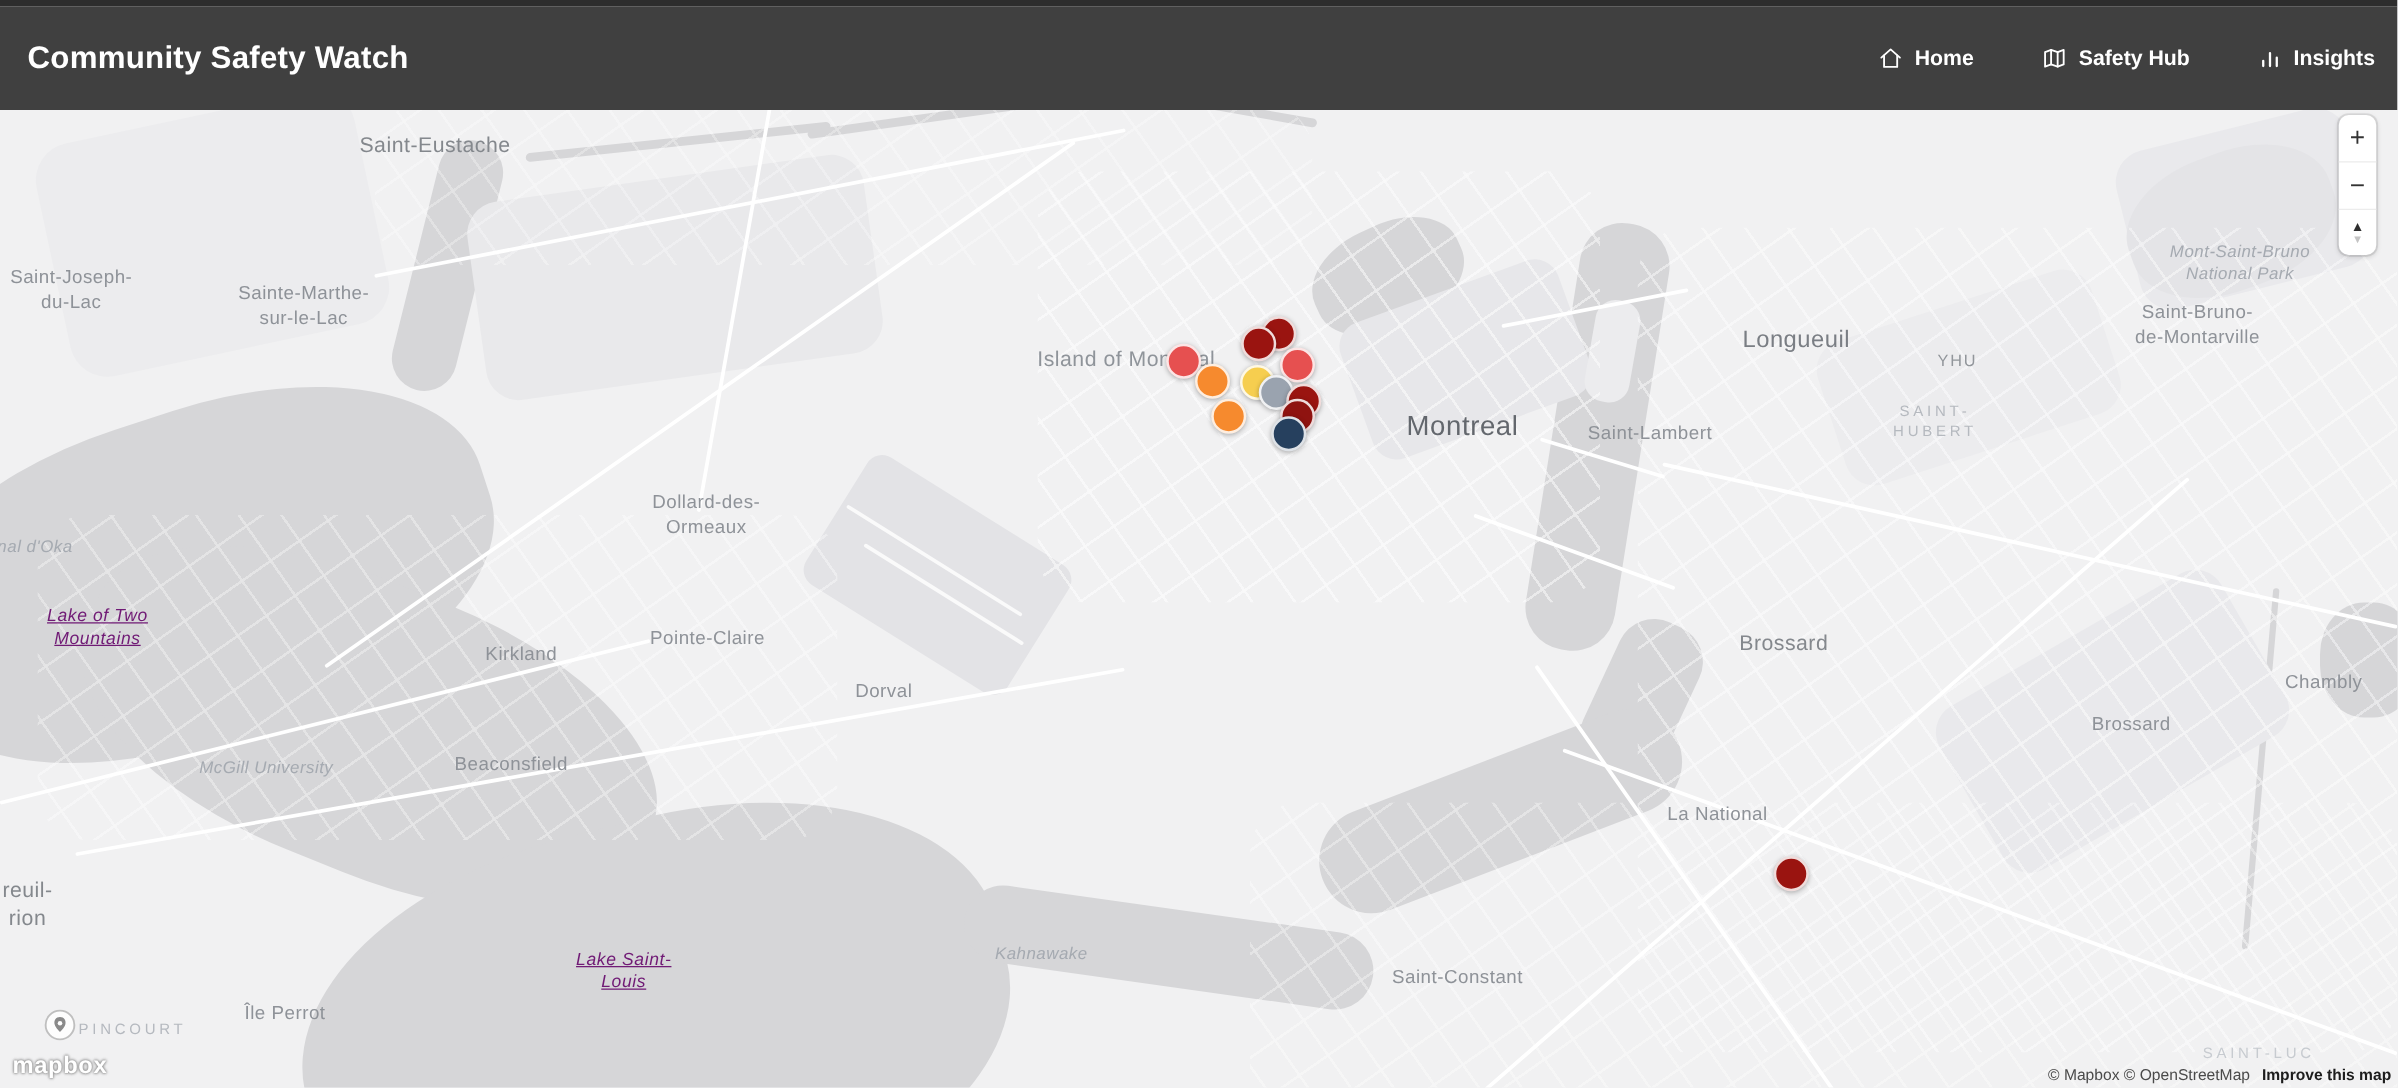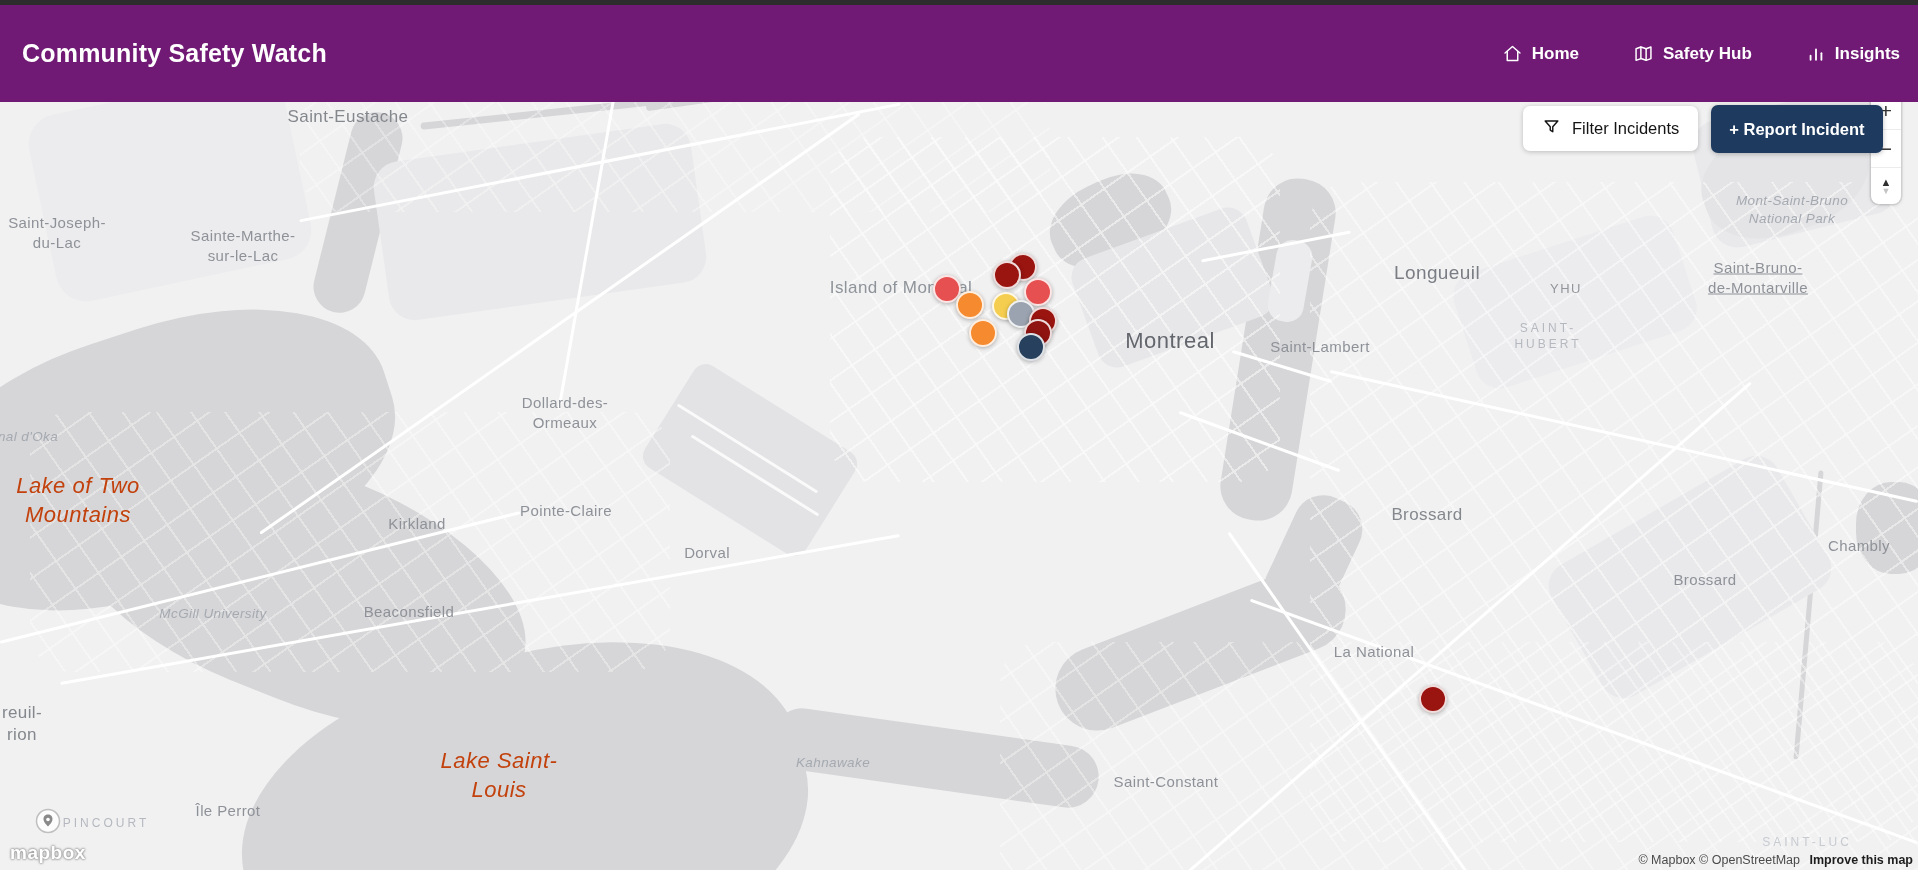--- a/index.html
+++ b/index.html
@@ -1,20 +1,20 @@
 <!DOCTYPE html>
 <html><head>
 <meta charset="utf-8">
 <style>
   html,body{margin:0;padding:0;width:1918px;height:870px;overflow:hidden;
     font-family:"Liberation Sans", sans-serif;background:#f2f2f3;}
 
   
   .topstrip{height:5px;background:#2d2d2d;}
-  header{height:97px;background:#701a75;display:flex;align-items:center;
+  header{height:83px;background:#404040;display:flex;align-items:center;
     justify-content:space-between;padding:0 18px 0 22px;box-sizing:border-box;position:relative;z-index:50;}
   .app-title{color:#fff;font-size:25px;font-weight:700;letter-spacing:.2px;margin:0;}
   nav{display:flex;align-items:center;gap:54px;}
   .nav-item{display:flex;align-items:center;gap:9px;color:#fff;font-size:17px;
     font-weight:600;cursor:pointer;text-decoration:none;}
   .nav-item svg{display:block;}
   .signout-btn{display:flex;align-items:center;gap:10px;background:#38827a;color:#fff;
     border:none;border-radius:8px;padding:12px 20px;font-size:17px;font-weight:600;
     font-family:inherit;cursor:pointer;margin-left:2px;}
 
@@ -30,21 +30,21 @@
       repeating-linear-gradient(-35deg, rgba(255,255,255,.85) 0 2px, rgba(255,255,255,0) 2px 34px);
       border-radius:40px;}
 
   
   .lbl{position:absolute;transform:translate(-50%,-50%);text-align:center;white-space:pre;
        color:#8e9298;font-size:15px;line-height:1.3;letter-spacing:.4px;z-index:3;}
   .lbl.city{font-size:17px;color:#84888d;}
   .lbl.city-lg{font-size:19px;color:#7a7e84;}
   .lbl.city-xl{font-size:22px;color:#63676d;letter-spacing:.5px;}
   .lbl.island{font-size:17px;color:#8f949a;}
-  .lbl.water-lbl{font-style:italic;font-size:22px;color:#c2410c;letter-spacing:.5px;}
+  .lbl.water-lbl{font-style:italic;font-size:14px;color:#701a75;letter-spacing:.5px;text-decoration:underline;}
   .lbl.park{font-style:italic;font-size:13.5px;color:#a5aab1;}
   .lbl.area{font-size:12px;letter-spacing:3px;color:#b5b9bf;}
   .lbl.area-faint{font-size:12px;letter-spacing:3px;color:#c7cbd0;}
   .lbl.code{font-size:13px;letter-spacing:1.5px;color:#92969b;}
 
   
   .marker{position:absolute;width:24px;height:24px;border-radius:50%;
     border:2px solid rgba(255,255,255,.85);box-shadow:0 1px 4px rgba(0,0,0,.3);
     transform:translate(-50%,-50%);z-index:6;cursor:pointer;}
 
@@ -191,21 +191,21 @@
       <div class="lbl city" style="left: 1427px; top: 433px;">Brossard</div>
       <div class="lbl " style="left: 1705px; top: 498px;">Brossard</div>
       <div class="lbl " style="left: 1859px; top: 464px;">Chambly</div>
       <div class="lbl " style="left: 1320px; top: 265px;">Saint-Lambert</div>
       <div class="lbl city-lg" style="left: 1437px; top: 191px;">Longueuil</div>
       <div class="lbl code" style="left: 1566px; top: 207px;">YHU</div>
       <div class="lbl area" style="left: 1548px; top: 255px;">SAINT-
 HUBERT</div>
       <div class="lbl park" style="left: 1792px; top: 112px; margin-top: 16px;">Mont-Saint-Bruno
 National Park</div>
-      <div class="lbl " style="left: 1758px; top: 195px; text-decoration: underline;">Saint-Bruno-
+      <div class="lbl " style="left: 1758px; top: 178px;">Saint-Bruno-
 de-Montarville</div>
       <div class="lbl city-xl" style="left: 1170px; top: 259px;">Montreal</div>
       <div class="lbl island" style="left: 901px; top: 206px;">Island of Montreal</div>
       <div class="lbl area-faint" style="left: 1807px; top: 761px;">SAINT-LUC</div>
     </div>
   <div>
       <div class="marker" style="left: 1023px; top: 185px; background: rgb(154, 20, 16);"></div>
       <div class="marker" style="left: 1007px; top: 193px; background: rgb(154, 20, 16);"></div>
       <div class="marker" style="left: 947px; top: 207px; background: rgb(230, 80, 80);"></div>
       <div class="marker" style="left: 1038px; top: 210px; background: rgb(230, 80, 80);"></div>
@@ -225,33 +225,20 @@
     </div>
     <div class="cell" style="height:38px;">
       <span class="zoomout">−</span>
     </div>
     <div class="cell">
       <span class="pitch-up">▲</span>
       <span class="pitch-down">▼</span>
     </div>
   </div>
 
-  <div class="map-btns">
-    <button class="filter-btn">
-      <span>
-        <svg width="19" height="19" viewBox="0 0 24 24" fill="none" stroke="#141414" stroke-width="1.8" stroke-linejoin="round">
-            <path d="M4 5 H20 L13.6 12.4 V18.6 L10.4 16.5 V12.4 Z"></path>
-          </svg>
-      </span>
-      <span>Filter Incidents</span>
-    </button>
-    <button class="report-btn">
-      <span>+ Report Incident</span>
-    </button>
-  </div>
 
   <div class="mapbox-logo">
     <span>
       <svg width="26" height="26" viewBox="0 0 26 26">
           <circle cx="13" cy="13" r="11.5" fill="rgba(255,255,255,.85)" stroke="#bfbfbf" stroke-width="1.5"></circle>
           <path d="M13 6.5c3.2 0 5.3 2.7 4.2 6.3-.8 2.7-4.2 5.7-4.2 5.7s-3.4-3-4.2-5.7C7.7 9.2 9.8 6.5 13 6.5z" fill="#8a8a8a"></path>
           <circle cx="13" cy="11.5" r="1.8" fill="#fff"></circle>
         </svg>
     </span>
     <span class="word">mapbox</span>

